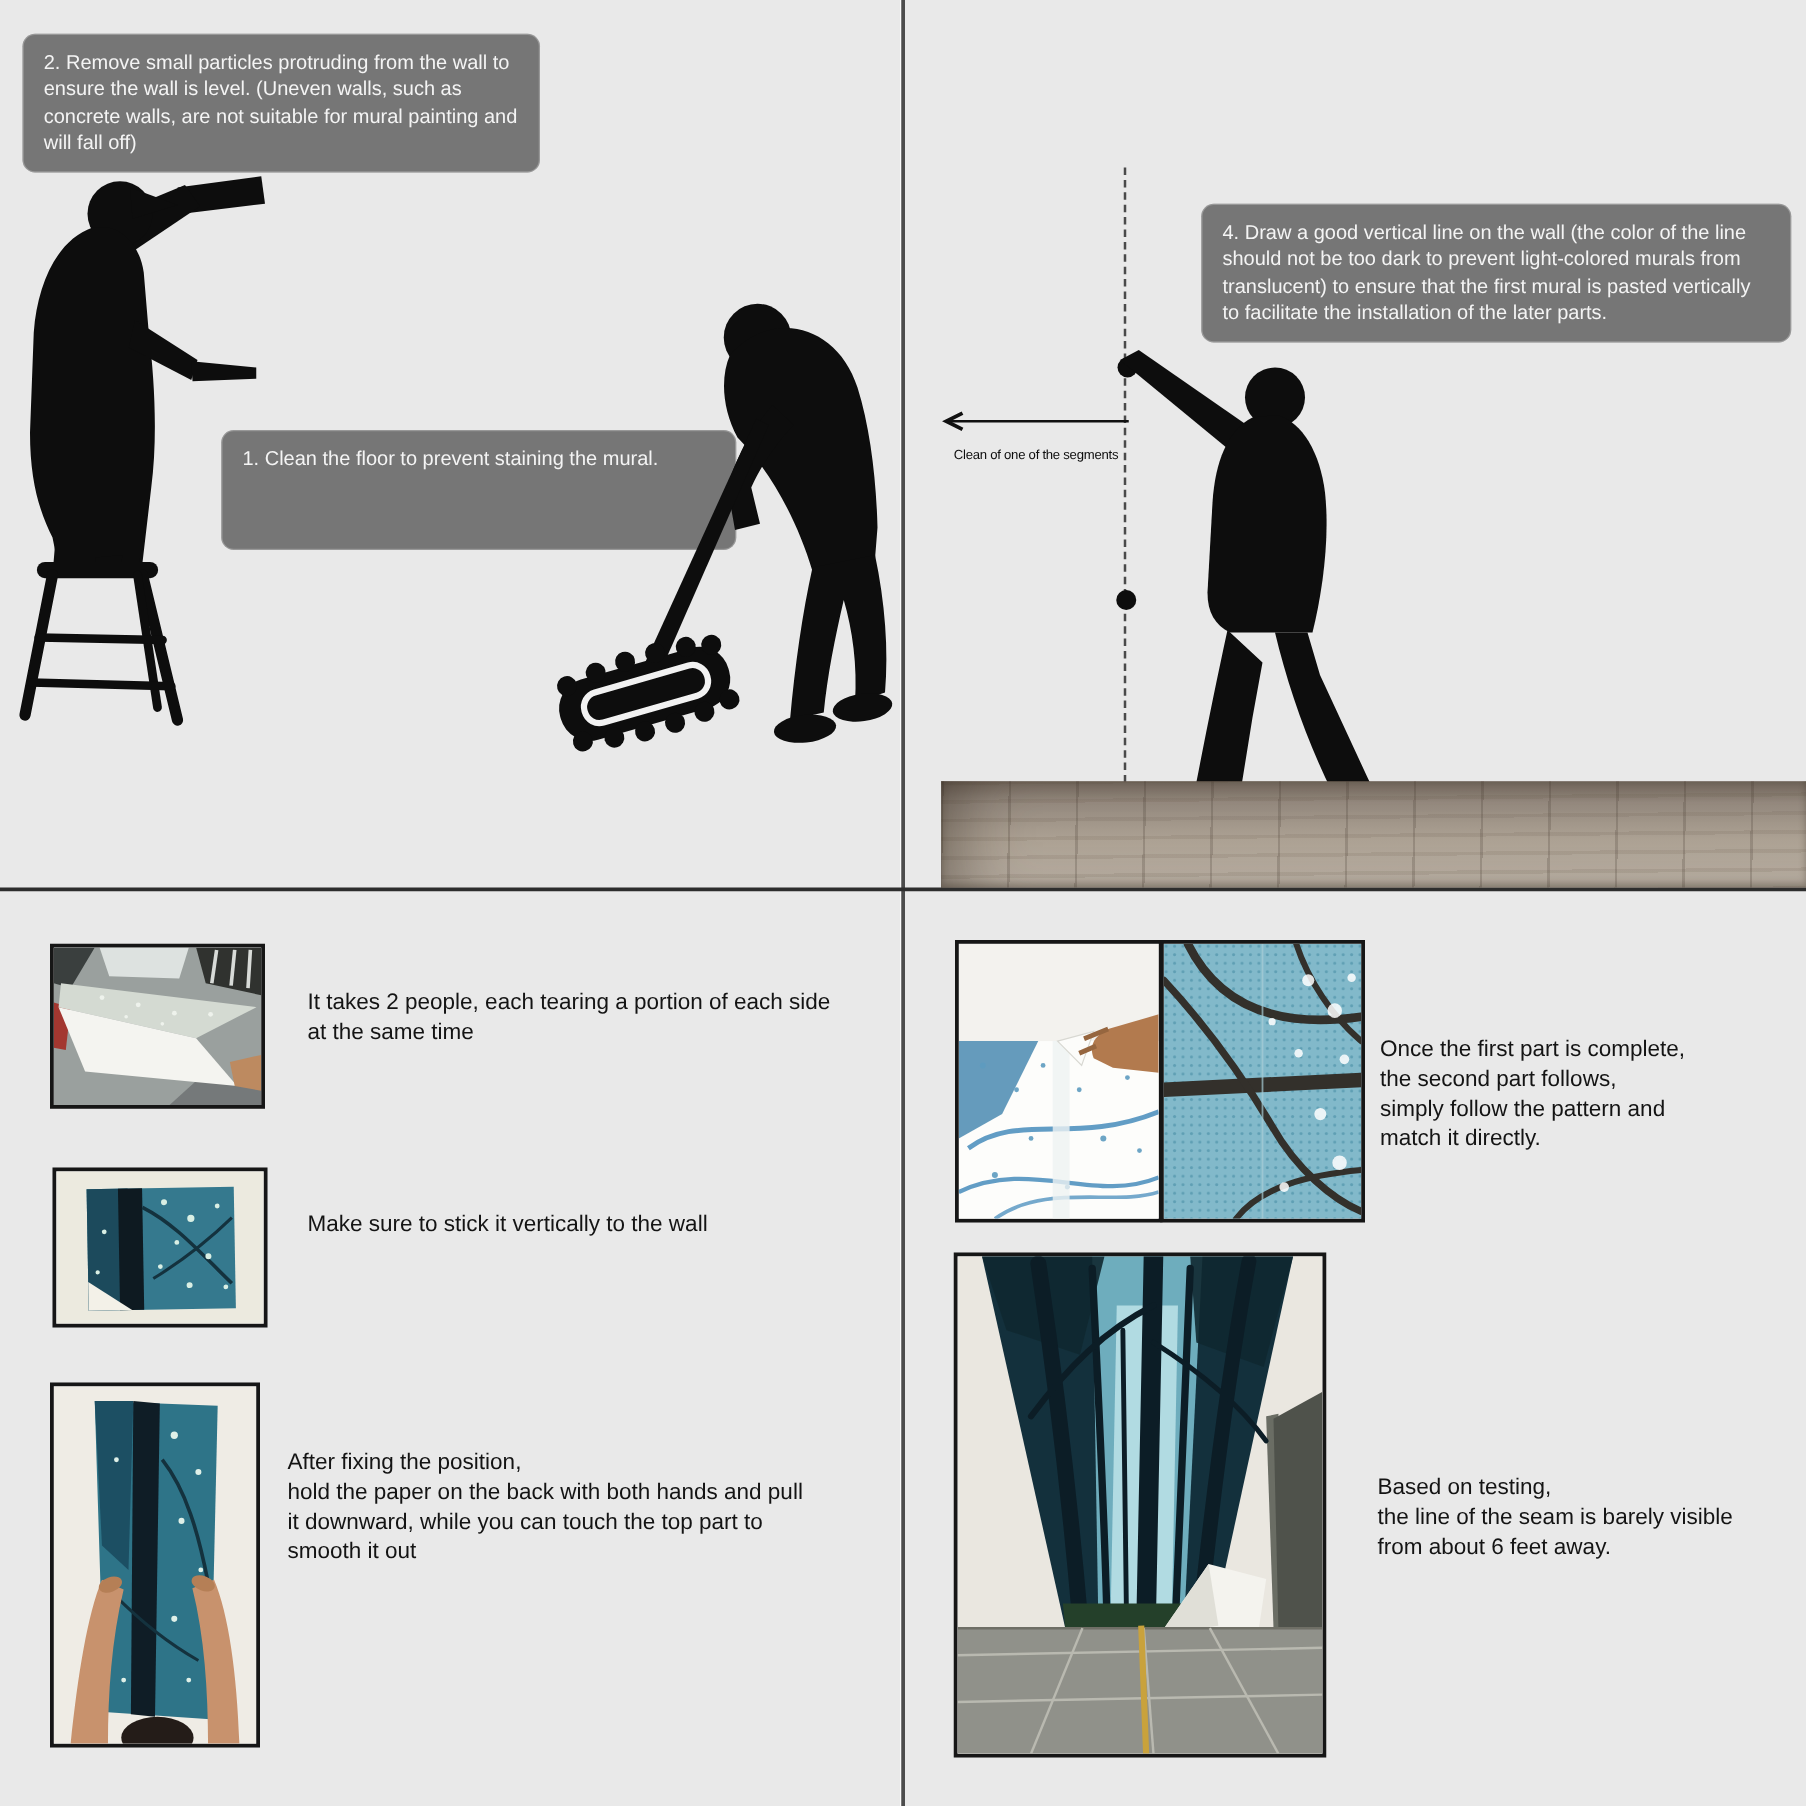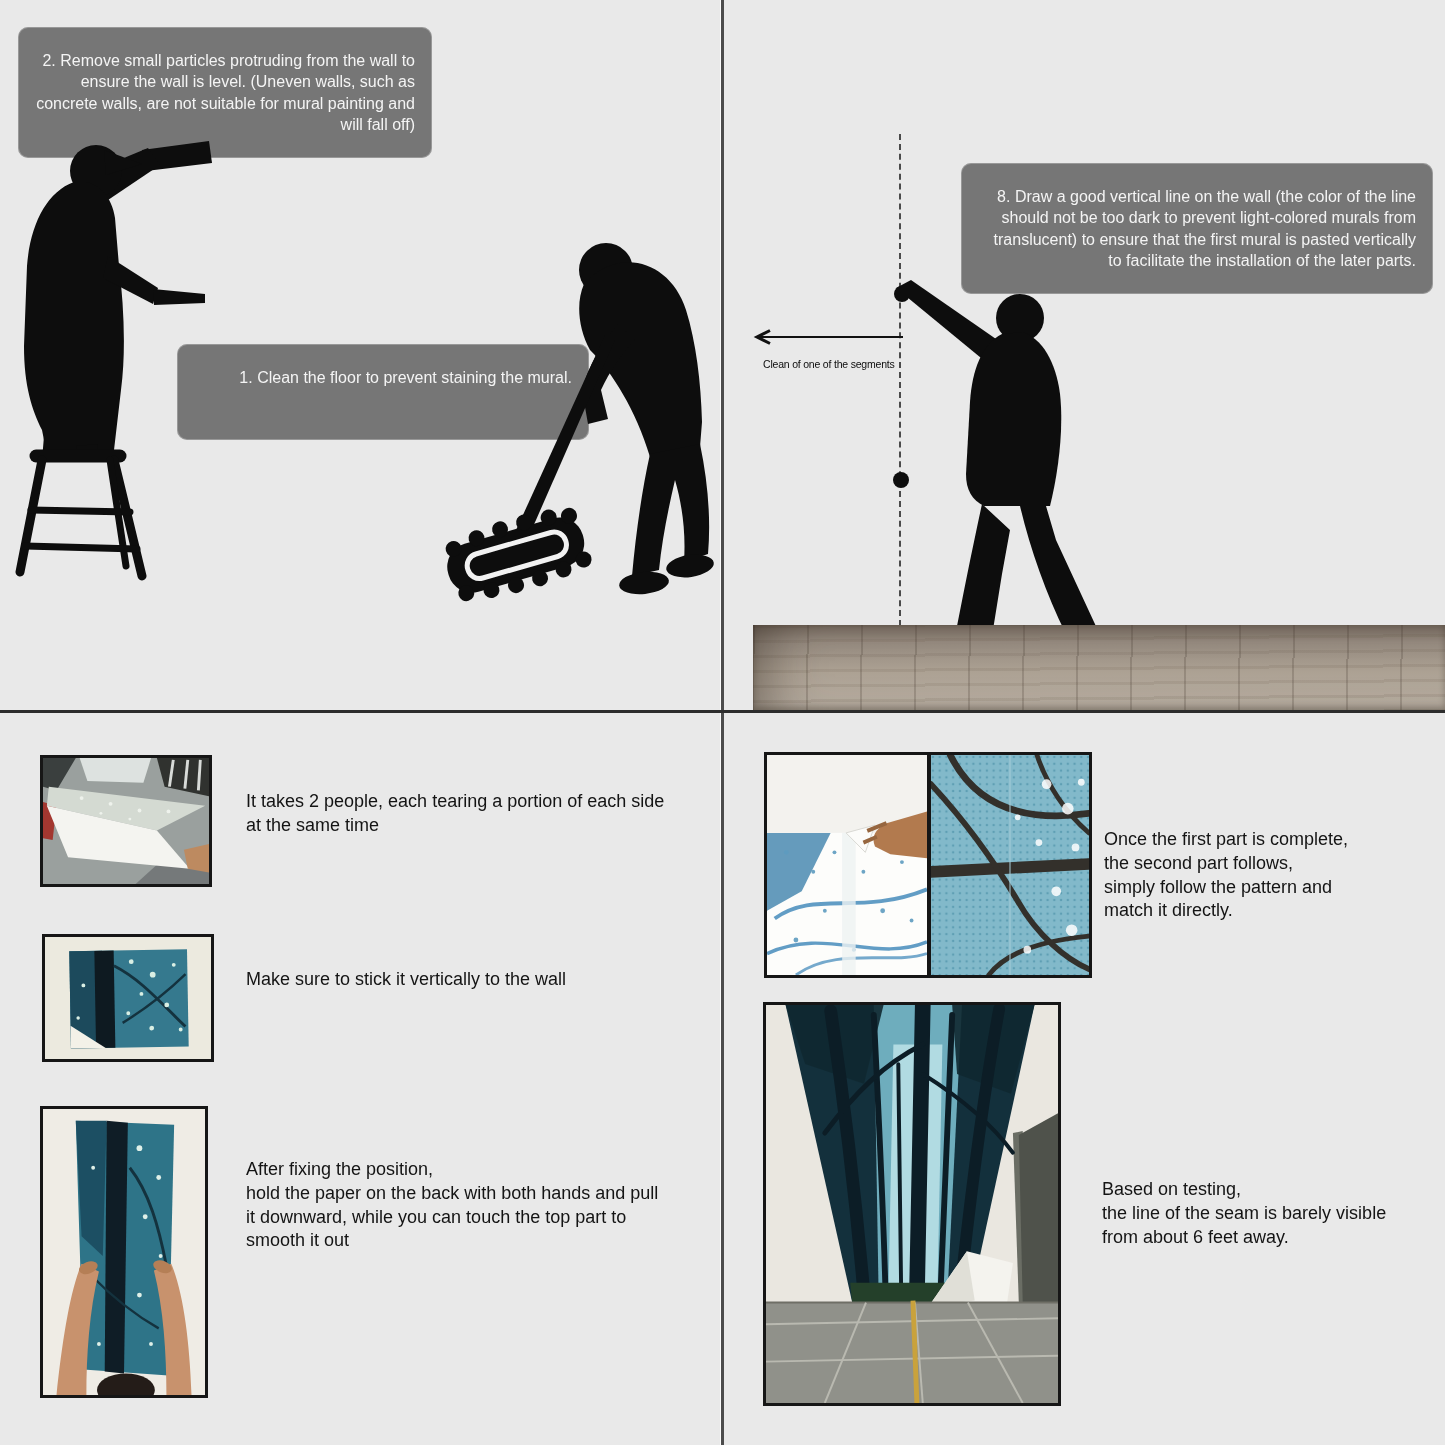--- a/index.html
+++ b/index.html
@@ -1,21 +1,21 @@
 <!DOCTYPE html>
 <html><head>
 <meta charset="utf-8">
 <style>
   html,body{margin:0;padding:0;}
   body{font-family:"Liberation Sans",sans-serif;}
   #canvas{position:relative;width:1445px;height:1445px;background:#e9e9e9;overflow:hidden;}
   .abs{position:absolute;}
   .divider-v{left:720px;top:0;width:3px;height:1445px;background:#4c4c4c;border-left:1px solid #fafafa;}
   .divider-h{left:0;top:710px;width:1445px;height:3px;background:#2d2d2d;}
-  .step-box{background:#767676;border-radius:10px;color:#f4f4f4;font-size:16px;line-height:1.33;padding:23px 17px;box-sizing:border-box;box-shadow:0 0 0 1px rgba(255,255,255,.25) inset;text-align:right;}
+  .step-box{background:#767676;border-radius:10px;color:#f4f4f4;font-size:16px;line-height:1.33;padding:13px 17px;box-sizing:border-box;box-shadow:0 0 0 1px rgba(255,255,255,.25) inset;}
   .body-text{color:#141414;font-size:18px;line-height:1.32;white-space:pre-line;margin-top:12px;}
   .small-label{color:#0d0d0d;font-size:10.5px;letter-spacing:-.2px;}
   .photo{box-sizing:border-box;border:3px solid #161616;background:#ddd;overflow:hidden;}
   .photo svg{display:block;width:100%;height:100%;}
   .dashed-line{width:0;border-left:2px dashed #4a4a4a;}
   .plumb-bob{width:16px;height:16px;border-radius:50%;background:#0d0d0d;}
   .wood-floor{background:
       repeating-linear-gradient(91deg, rgba(66,54,44,.22) 0 2px, rgba(0,0,0,0) 2px 54px),
       repeating-linear-gradient(179.5deg, rgba(96,80,64,.12) 0 3px, rgba(0,0,0,0) 3px 15px),
       linear-gradient(to bottom,#75695e 0%,#968b80 20%,#ada294 55%,#bcb2a6 100%);
@@ -91,21 +91,21 @@
   <div class="abs dashed-line" style="left:899px;top:134px;height:492px;"></div>
   <div class="abs plumb-bob" style="left:893px;top:472px;"></div>
 
   <svg class="abs" style="left:753px;top:327px;" width="152" height="20" viewBox="0 0 152 20">
     <path d="M6,10 L150,10" stroke="#111" stroke-width="2" fill="none"></path>
     <path d="M17,3.5 L4,10 L17,16.5" stroke="#111" stroke-width="3" fill="none"></path>
   </svg>
   <div class="abs small-label" style="left:763px;top:358px;width:160px;">Clean of one of the segments</div>
 
   <div class="abs step-box" style="left:961px;top:163px;width:472px;">
-    <span>8. Draw a good vertical line on the wall (the color of the line should not be too dark to prevent light-colored murals from translucent) to ensure that the first mural is pasted vertically to facilitate the installation of the later parts.</span>
+    <span>4. Draw a good vertical line on the wall (the color of the line should not be too dark to prevent light-colored murals from translucent) to ensure that the first mural is pasted vertically to facilitate the installation of the later parts.</span>
   </div>
 
   <svg class="abs" style="left:878px;top:278px;" width="262" height="415" viewBox="0 0 262 415">
     <g fill="#0d0d0d">
       <circle cx="24" cy="16" r="8"></circle>
       <polygon points="18,10 33,2 131,70 114,89"></polygon>
       <circle cx="142" cy="40" r="24"></circle>
       <path d="M124,56 C104,66 94,92 92,124 L88,196 C88,212 94,222 106,228 L172,228 C180,196 186,152 182,116 C178,84 164,60 144,54 Z"></path>
       <path d="M104,226 C94,272 84,322 76,364 L68,396 L116,400 L114,358 L124,296 L132,252 Z"></path>
       <path d="M142,228 C152,270 168,316 188,356 L202,388 L236,386 L216,344 L178,262 L168,228 Z"></path>
@@ -191,21 +191,21 @@
           <circle cx="112" cy="240" r="2"></circle>
           <circle cx="58" cy="240" r="2"></circle>
         </g>
       <path d="M14,292 C20,236 28,186 40,158 L58,166 C48,206 45,252 45,292 Z" fill="#c8926d"></path>
       <path d="M154,292 C152,234 145,186 133,158 L115,165 C125,204 128,250 128,292 Z" fill="#c8926d"></path>
       <ellipse cx="47" cy="162" rx="10" ry="6" fill="#b57f56" transform="rotate(-20 47 162)"></ellipse>
       <ellipse cx="124" cy="161" rx="10" ry="6" fill="#b57f56" transform="rotate(20 124 161)"></ellipse>
       <ellipse cx="86" cy="287" rx="30" ry="17" fill="#241c18"></ellipse>
     </svg>
   </div>
-  <div class="abs body-text" style="left:246px;top:1146px;width:470px;">After fixing the position,
+  <div class="abs body-text" style="left:230px;top:1146px;width:470px;">After fixing the position,
 hold the paper on the back with both hands and pull
 it downward, while you can touch the top part to
 smooth it out</div>
 
   <div class="abs photo" style="left:764px;top:752px;width:166px;height:226px;">
     <svg viewBox="0 0 166 226" preserveAspectRatio="none">
       <rect width="166" height="226" fill="#f3f2ee"></rect>
       <rect y="80" width="166" height="146" fill="#fdfdfb"></rect>
       <polygon points="0,80 66,80 36,140 0,160" fill="#4a89b0" opacity=".85"></polygon>
       <path d="M8,168 C50,138 96,166 166,138" stroke="#3b85b8" stroke-width="4" fill="none" opacity=".8"></path>

